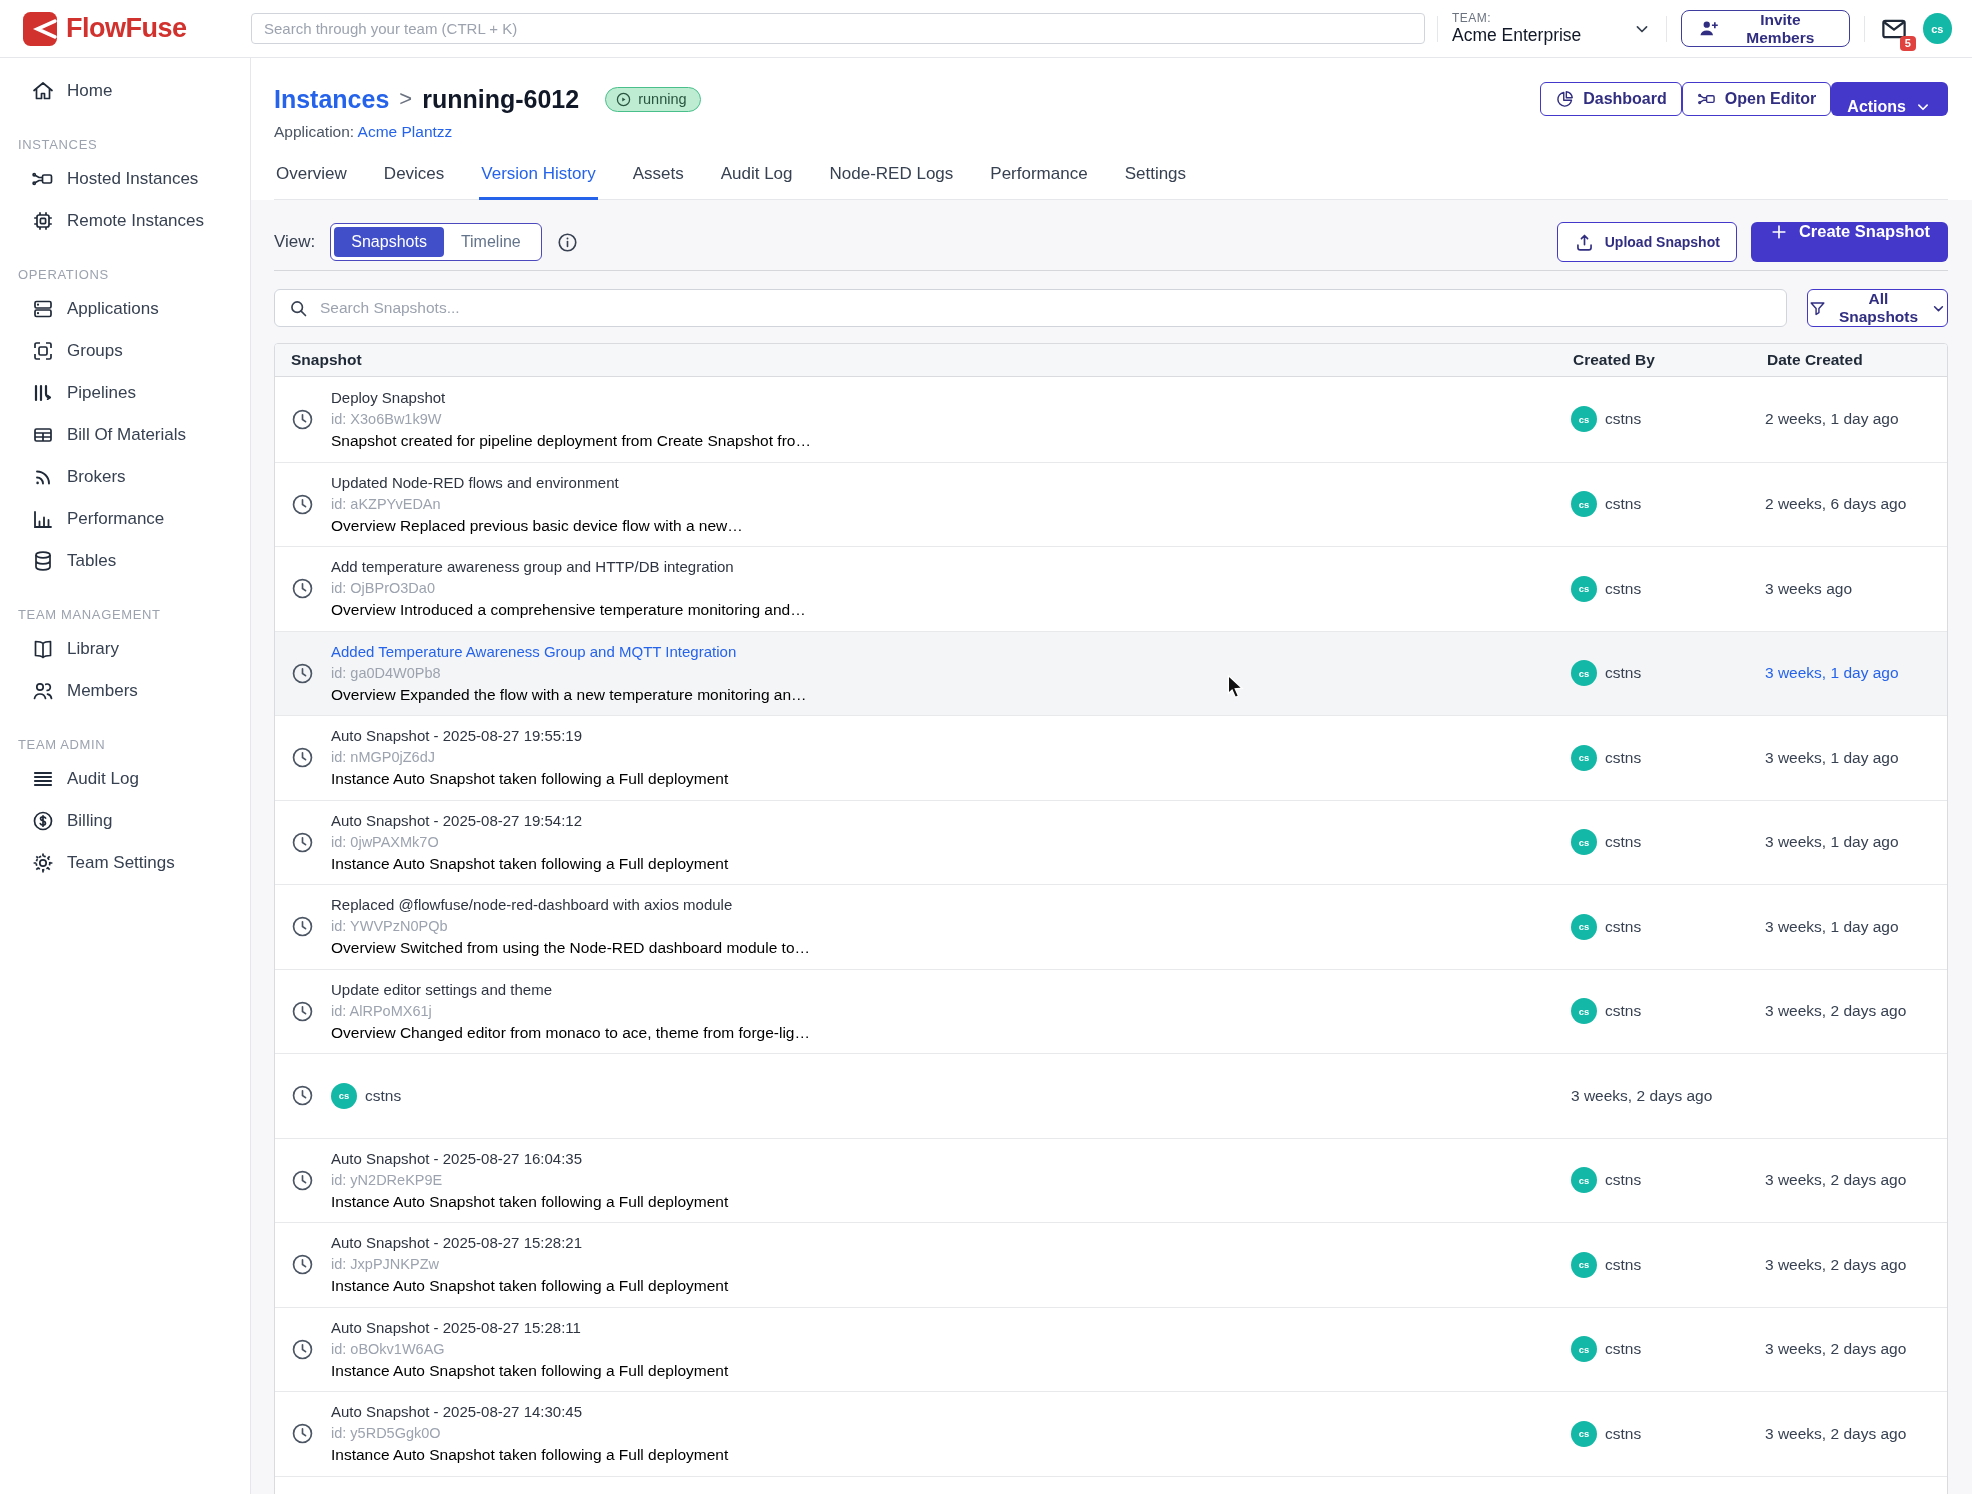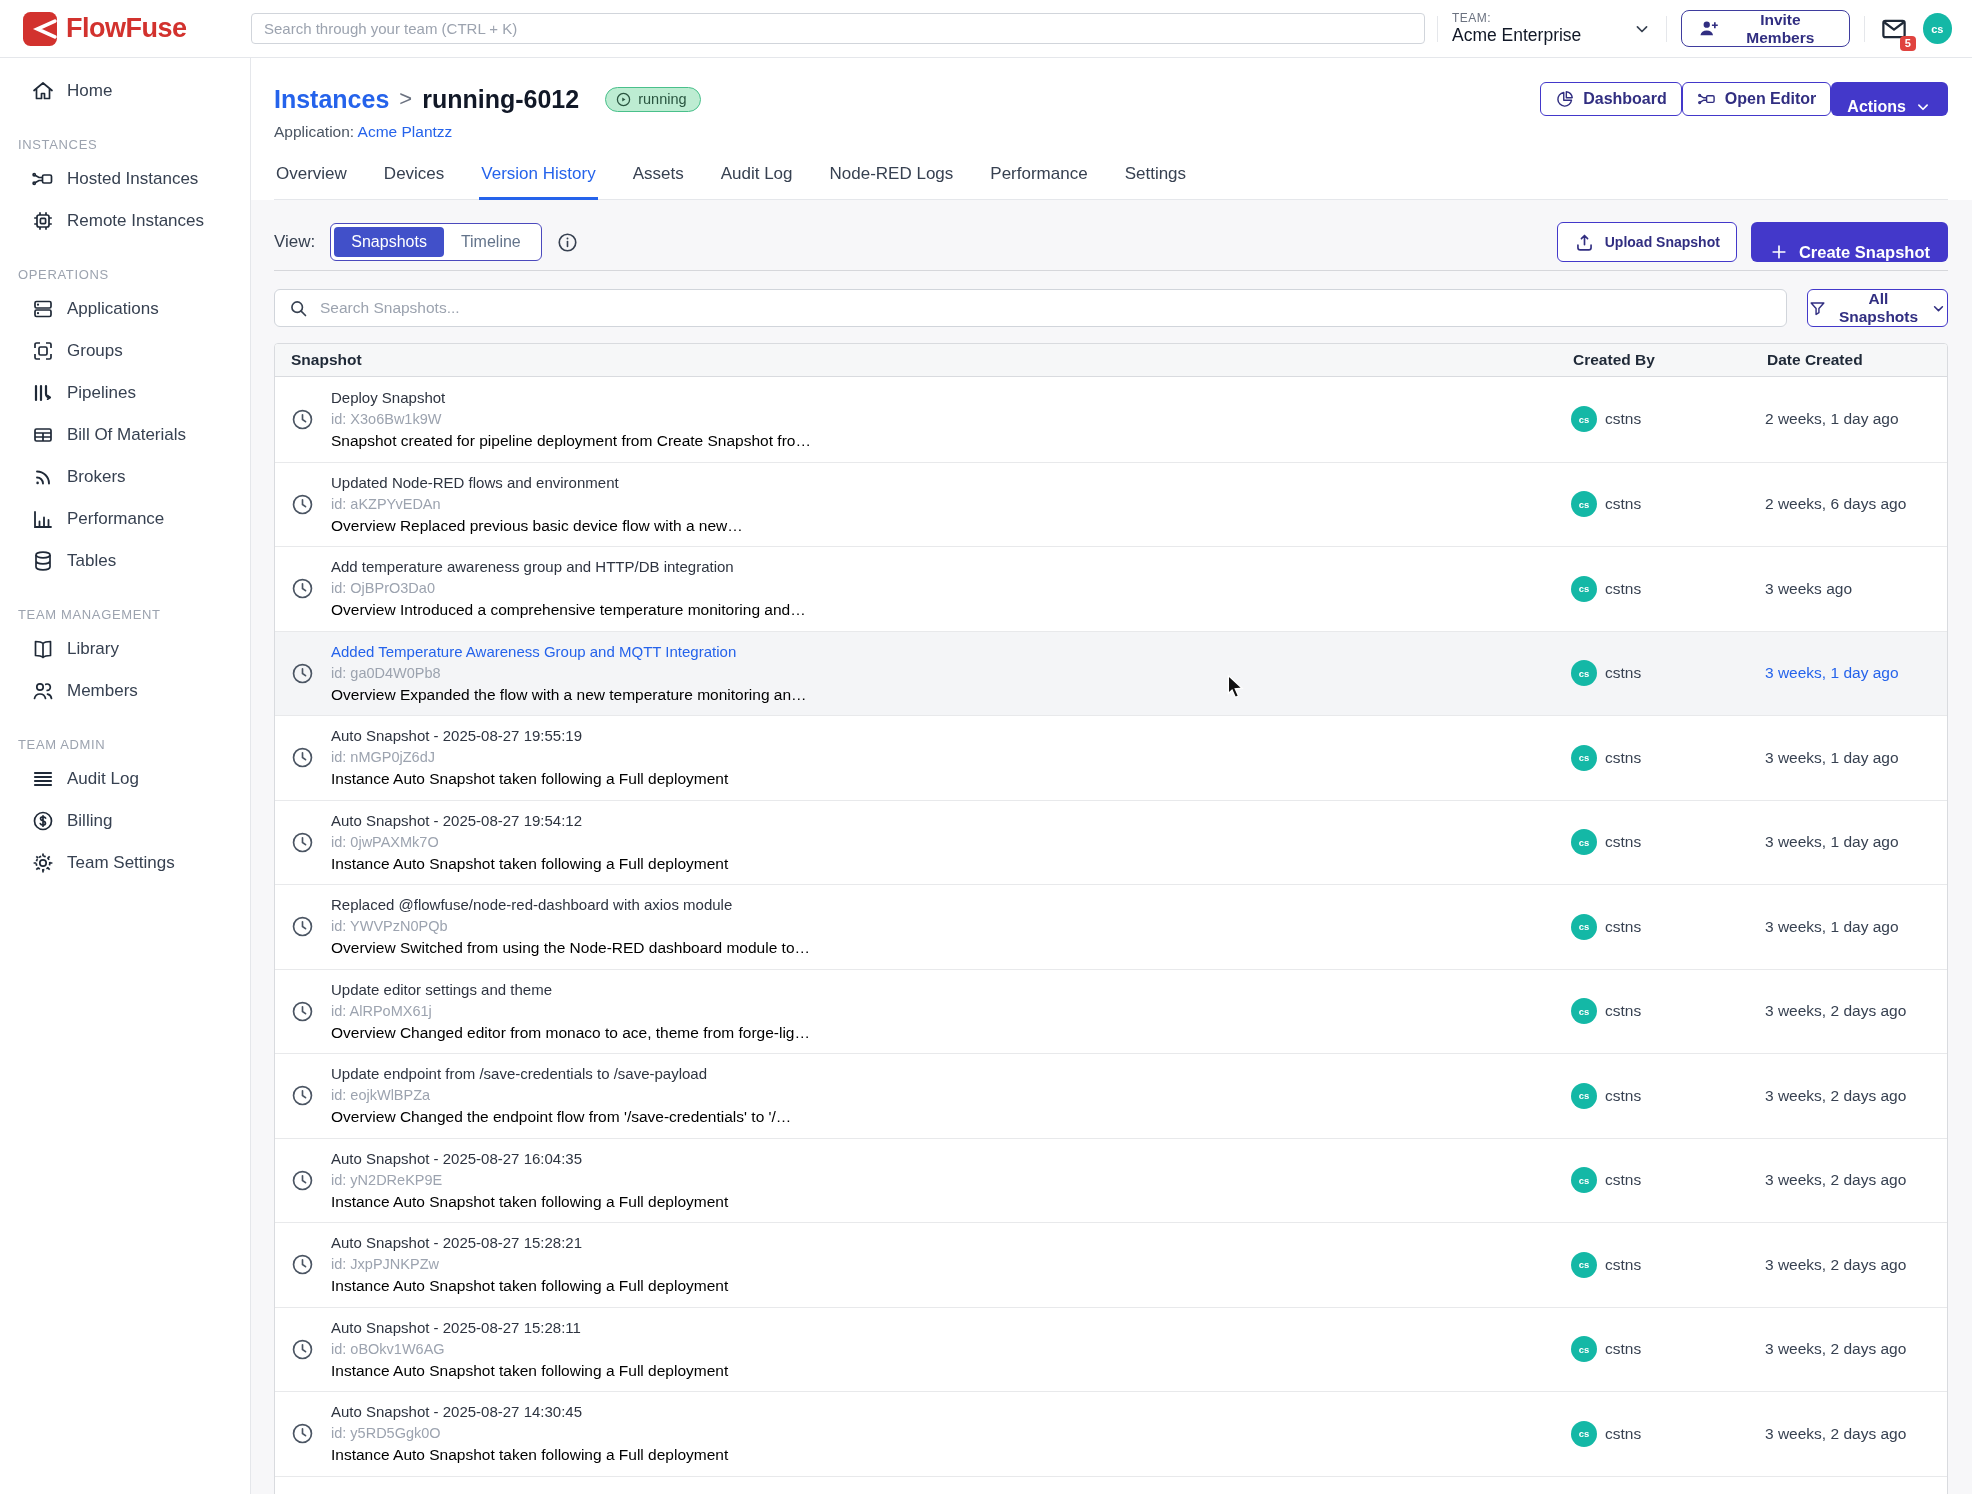--- a/index.html
+++ b/index.html
@@ -54,21 +54,21 @@
   
   .content{flex:1;background:#F7F7F9;padding:0 24px 0 23px;overflow:hidden}
   .view-row{display:flex;align-items:center;padding:22px 0 8px;border-bottom:1px solid #D6D7DB}
   .view-label{font-size:17px;color:#374151;margin-right:15px}
   .toggle{display:flex;background:#fff;border:1px solid #4B49BD;border-radius:6px;padding:3px}
   .toggle-opt{font-size:16px;padding:6px 17px;border-radius:4px;color:#64748B;cursor:pointer}
   .toggle-opt.selected{background:var(--toggle-blue);color:#fff}
   .info{margin-left:14px;color:#374151;cursor:pointer}
   .view-actions{margin-left:auto;display:flex;gap:14px}
   .btn-upload{display:flex;align-items:center;gap:10px;height:40px;padding:0 16px;background:#fff;border:1px solid var(--indigo);border-radius:6px;color:var(--indigo-dark);font-size:14px;font-weight:700;cursor:pointer;font-family:inherit}
-  .btn-create{display:flex;align-items:flex-end;gap:10px;height:40px;padding:0 18px;background:var(--indigo);border:none;border-radius:6px;color:#fff;font-size:16.5px;font-weight:700;cursor:pointer;font-family:inherit}
+  .btn-create{display:flex;align-items:flex-start;gap:10px;height:40px;padding:0 18px;background:var(--indigo);border:none;border-radius:6px;color:#fff;font-size:16.5px;font-weight:700;cursor:pointer;font-family:inherit}
   .search-row{display:flex;gap:20px;margin-top:18px}
   .snap-search{flex:1;display:flex;align-items:center;gap:11px;height:38px;background:#fff;border:1px solid #D1D5DB;border-radius:6px;padding:0 13px;color:#374151}
   .snap-search input{border:none;outline:none;flex:1;font-size:15.5px;font-family:inherit;color:#374151;background:transparent}
   .snap-search input::placeholder{color:#9CA3AF}
   .filter-btn{width:141px;display:flex;align-items:center;justify-content:center;gap:8px;height:38px;background:#fff;border:1px solid var(--indigo);border-radius:6px;color:var(--indigo-dark);font-size:15.5px;font-weight:600;cursor:pointer;font-family:inherit}
 
   
   .table{margin-top:16px;background:#fff;border:1px solid #D9DBDF;border-radius:4px;overflow:hidden}
   .thead{display:grid;grid-template-columns:1282px 194px 182px;padding-left:16px;height:33px;align-items:center;background:#F6F7F8;border-bottom:1px solid #D9DBDF;font-size:15.5px;font-weight:700;color:#1F2937}
   .trow{display:grid;grid-template-columns:56px minmax(0,1fr) 194px 182px;height:84.5px;align-items:center;background:#fff;cursor:pointer}
@@ -588,25 +588,20 @@
 
   <div class="trow">
     <div class="cell-icon">
       <span class="ic">
                   <svg width="25" height="25" viewBox="0 0 24 24" fill="none" stroke="currentColor" stroke-width="1.6">
                     <circle cx="12" cy="12" r="8.6"></circle>
                     <path d="M12 7.4V12l2.9 2.1" stroke-linecap="round"></path>
                   </svg>
                 </span>
     </div>
-    <div class="cell-main">
-      <div class="row-title">Update endpoint from /save-credentials to /save-payload</div>
-      <div class="row-id">id: eojkWlBPZa</div>
-      <div class="row-desc">Overview Changed the endpoint flow from '/save-credentials' to '/…</div>
-    </div>
     <div class="cell-user">
       <span class="mini-avatar">cs</span>
       <span class="user-name">cstns</span>
     </div>
     <div class="cell-date">3 weeks, 2 days ago</div>
   </div>
 
   <div class="trow">
     <div class="cell-icon">
       <span class="ic">

